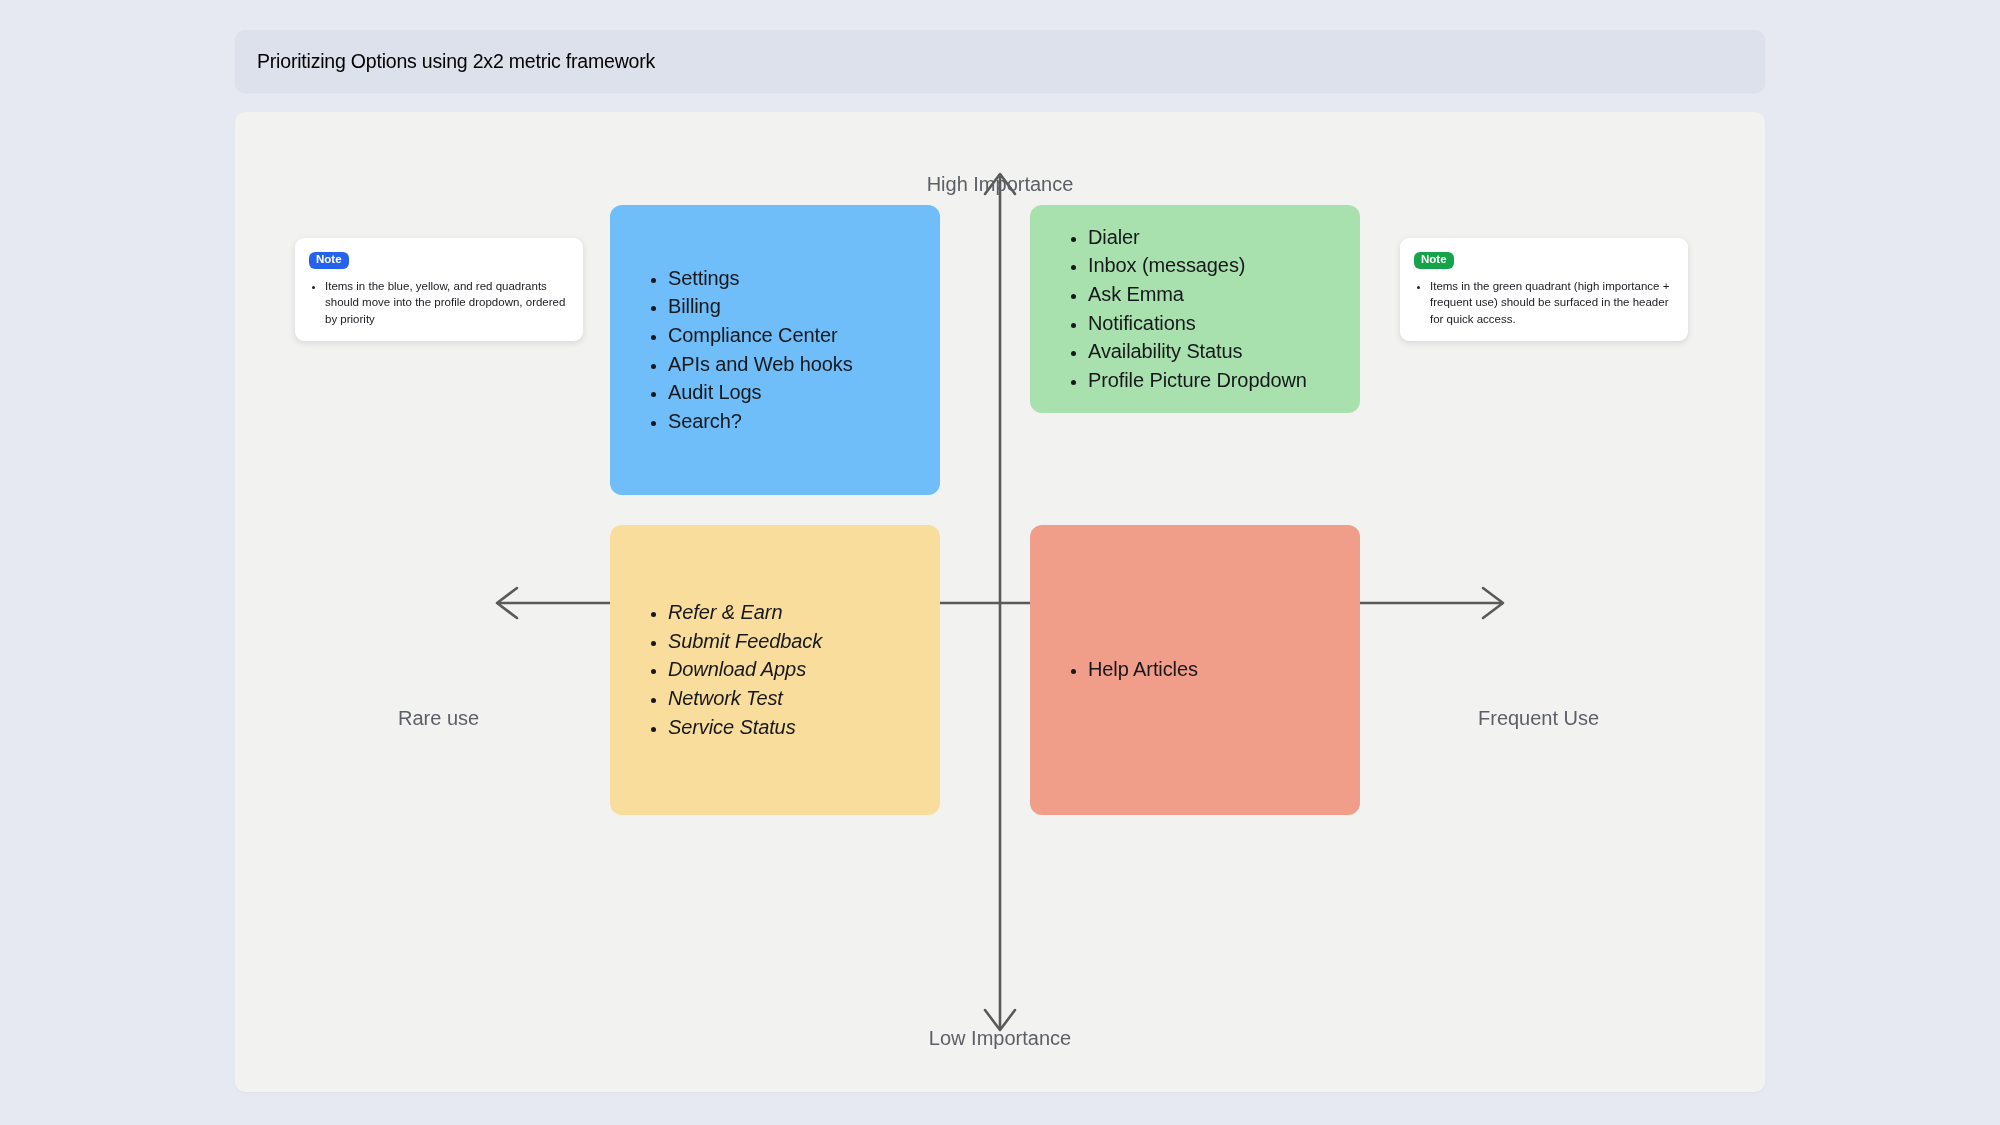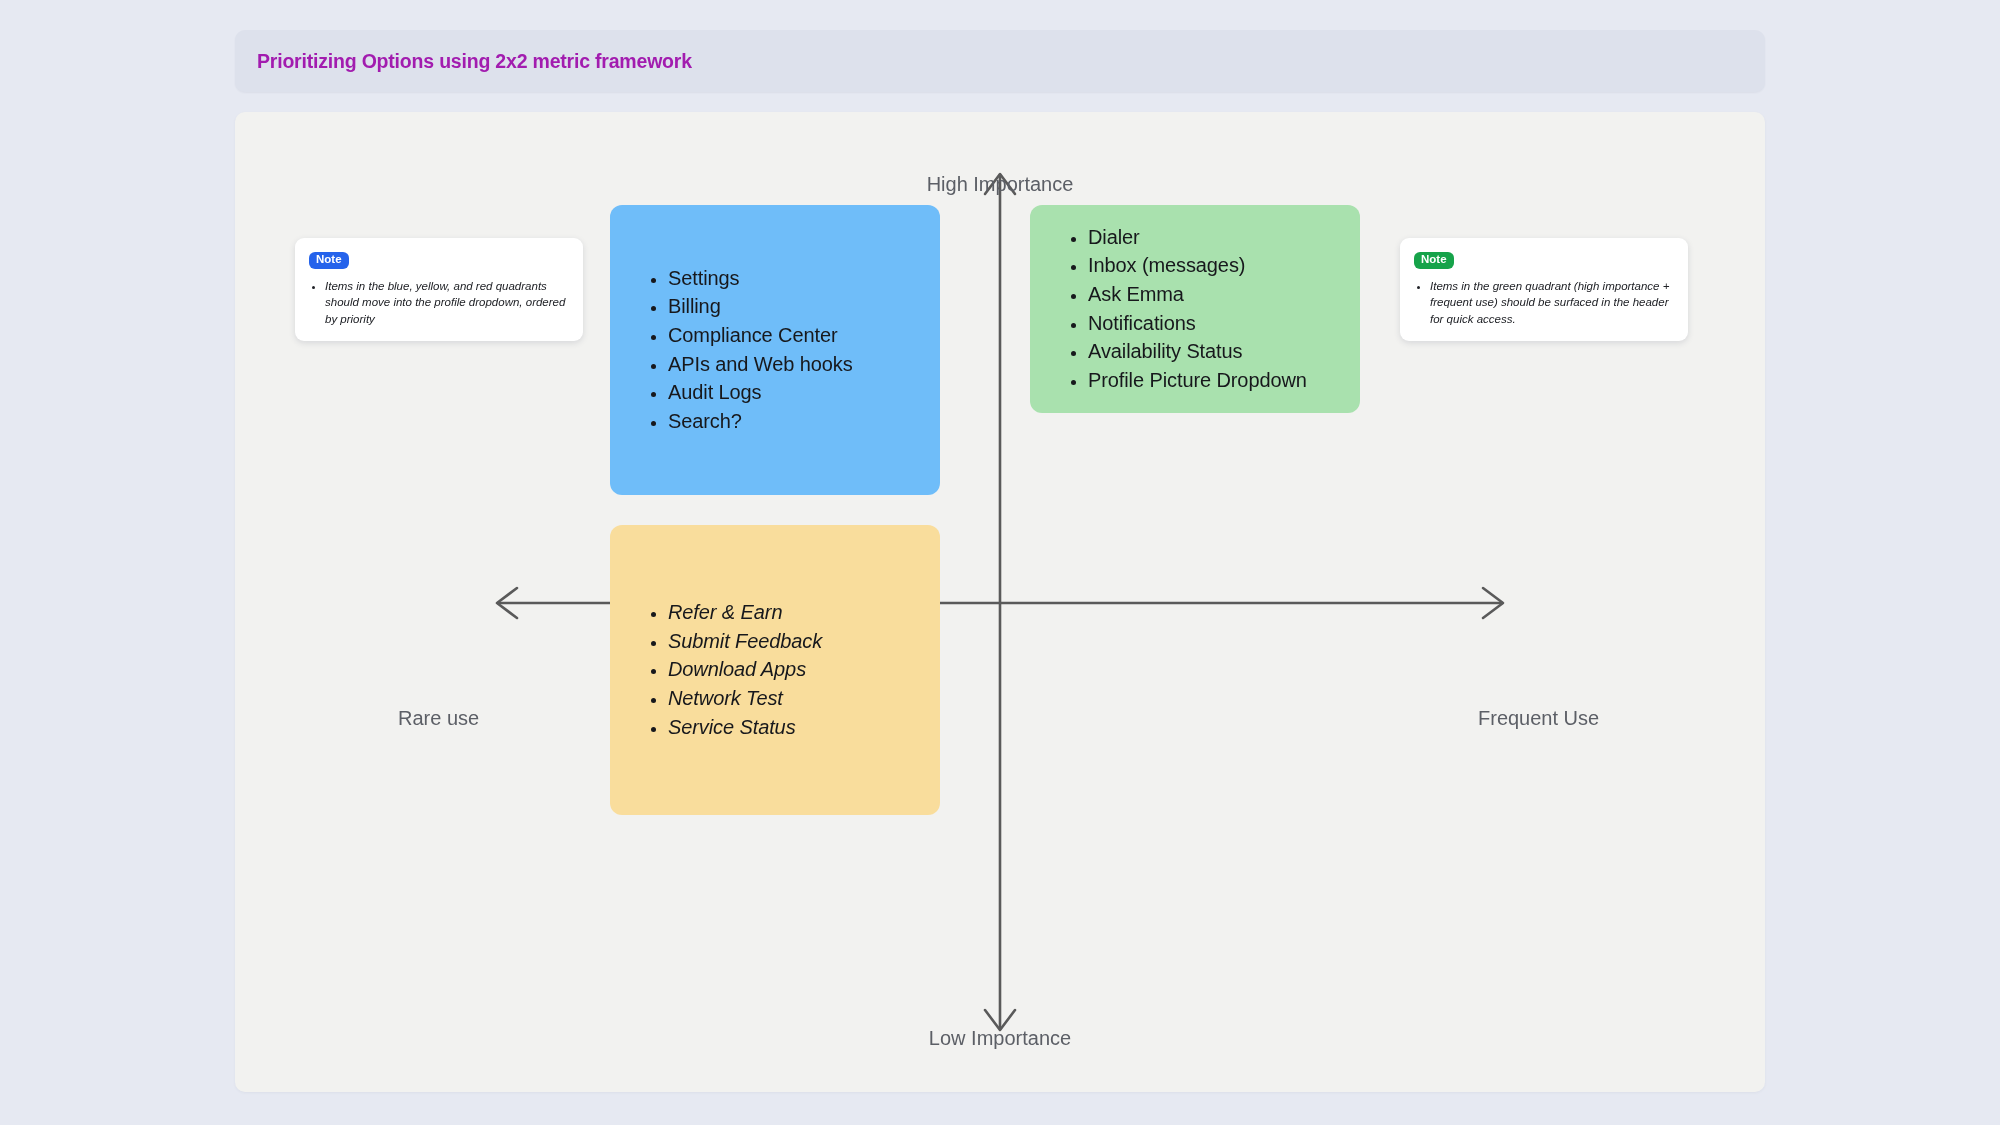--- a/index.html
+++ b/index.html
@@ -22,22 +22,22 @@
     width: 1530px; height: 62px;
     background: #dde1ec;
     border-radius: 10px;
     display: flex;
     align-items: center;
     box-shadow: 0 1px 2px rgba(40,50,80,0.06);
   }
   .header-title {
     margin-left: 22px;
     font-size: 19.5px;
-    font-weight: bold;
-    color: #a21caf;
+    font-weight: normal;
+    color: #000000;
     letter-spacing: -0.2px;
   }
 
   
   .canvas {
     position: absolute;
     left: 235px; top: 112px;
     width: 1530px; height: 980px;
     background: #f2f2f0;
     border-radius: 10px;
@@ -113,21 +113,20 @@
 
   .note-card ul {
     list-style: disc;
     margin: 9px 0 0 16px;
     padding: 0;
   }
   .note-card li {
     font-size: 11.5px;
     color: #202227;
     line-height: 1.45;
-    font-style: italic;
   }
 </style>
 </head>
 <body>
 
 <div id="app">
 
   <div class="header-bar">
     <div class="header-title">Prioritizing Options using 2x2 metric framework</div>
   </div>
@@ -175,20 +174,25 @@
     <div class="quadrant q-yellow">
       <ul>
           <li>Refer &amp; Earn</li>
           <li>Submit Feedback</li>
           <li>Download Apps</li>
           <li>Network Test</li>
           <li>Service Status</li>
         </ul>
     </div>
 
+    <div class="quadrant q-red">
+      <ul>
+          <li>Help Articles</li>
+        </ul>
+    </div>
   </div>
 
   <div class="note-card note-left">
     <span class="note-badge badge-blue">Note</span>
     <ul>
         <li>Items in the blue, yellow, and red quadrants should move into the profile dropdown, ordered by priority</li>
       </ul>
   </div>
 
   <div class="note-card note-right">

